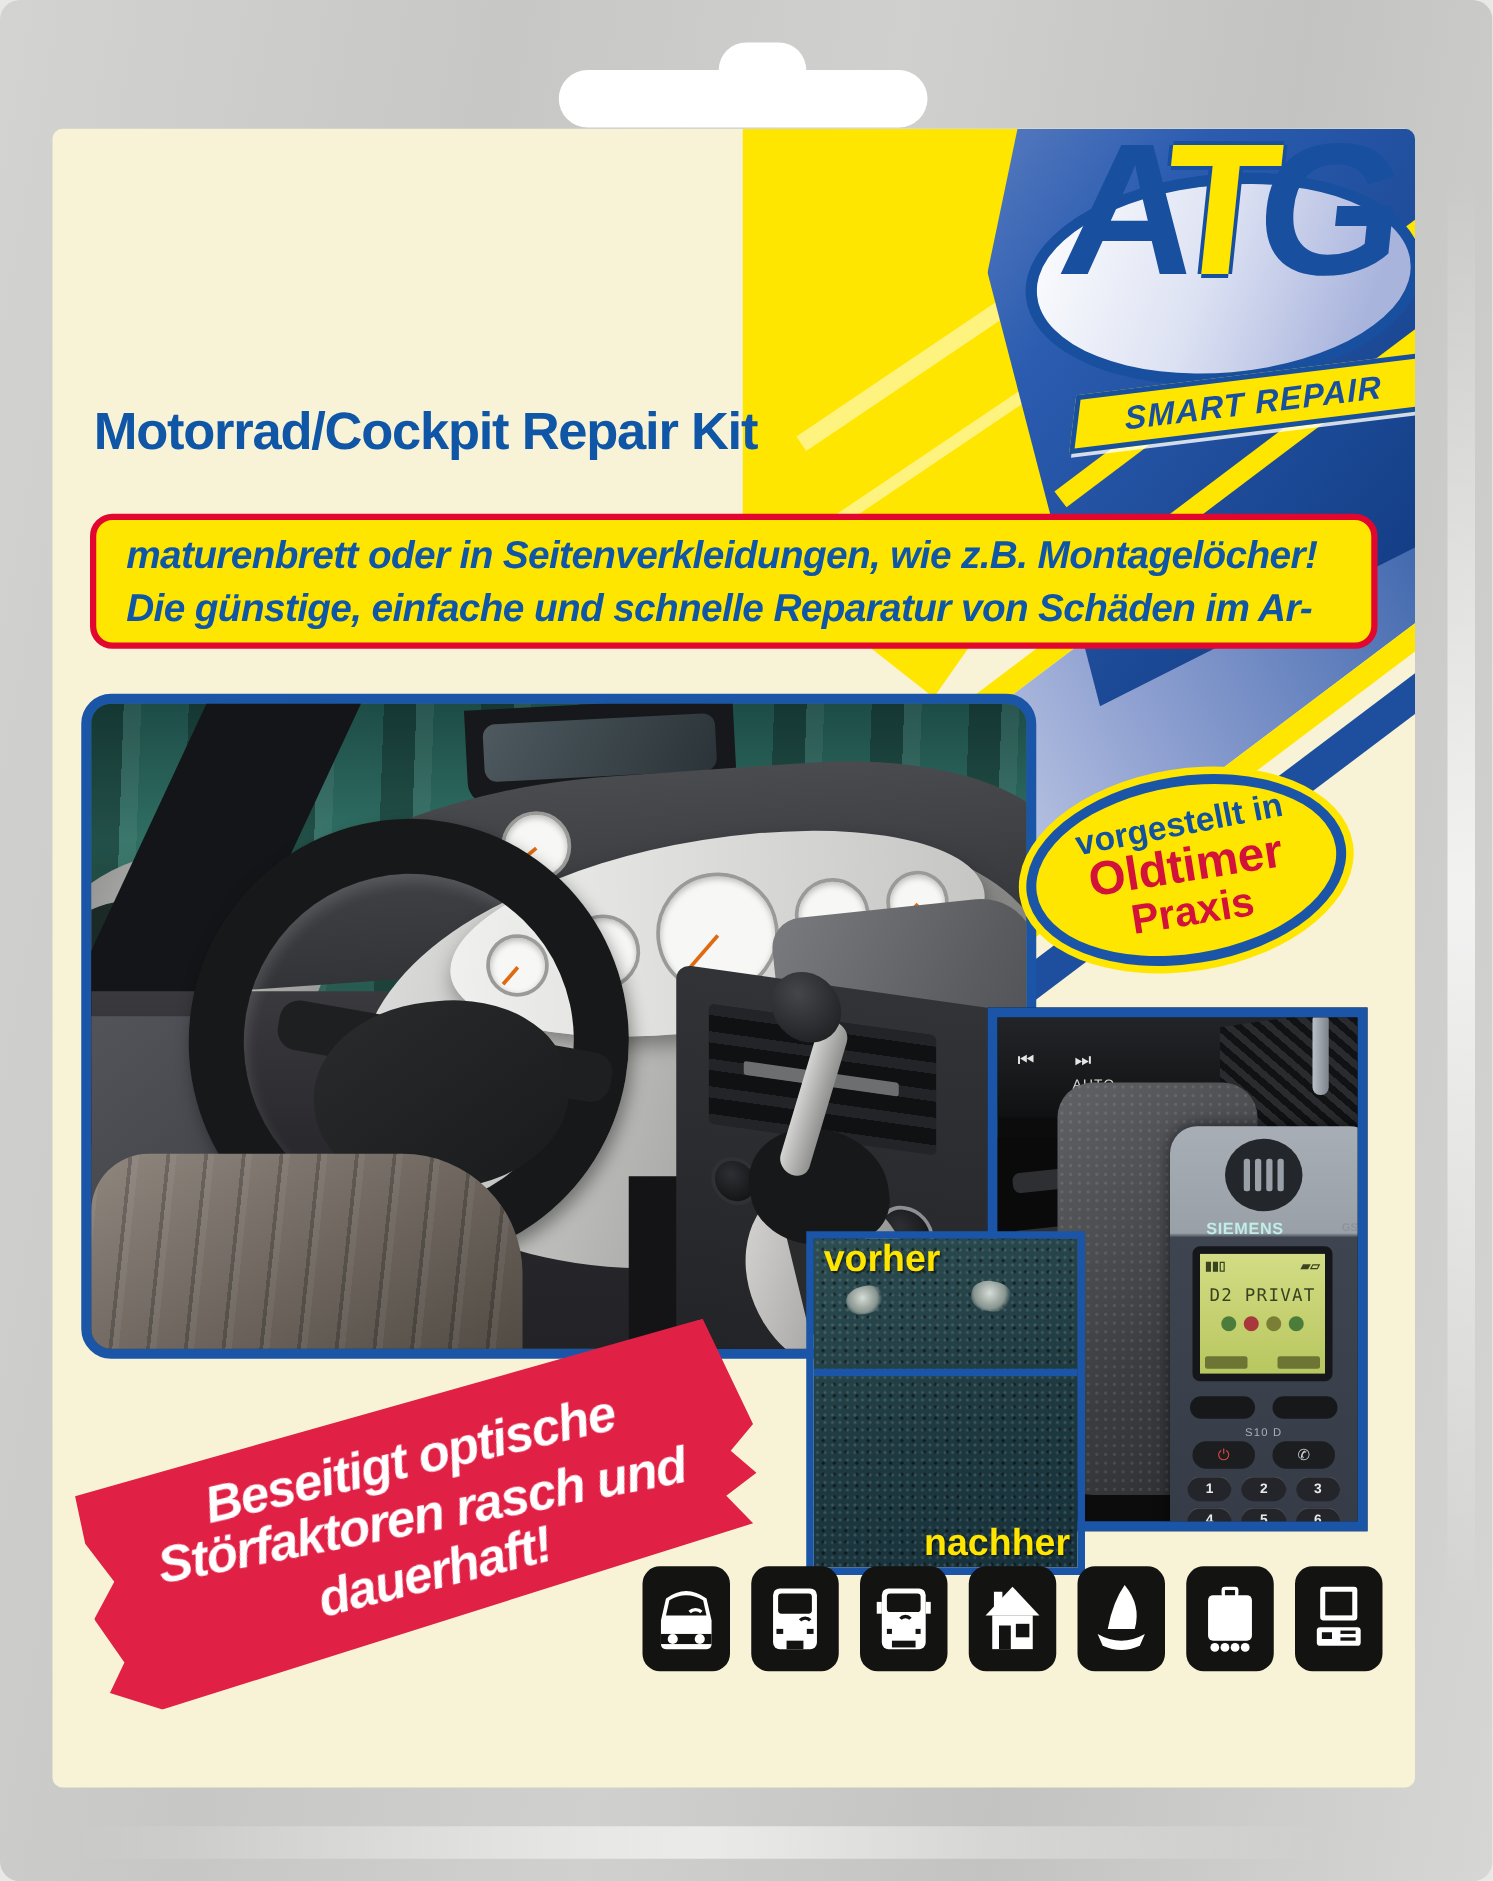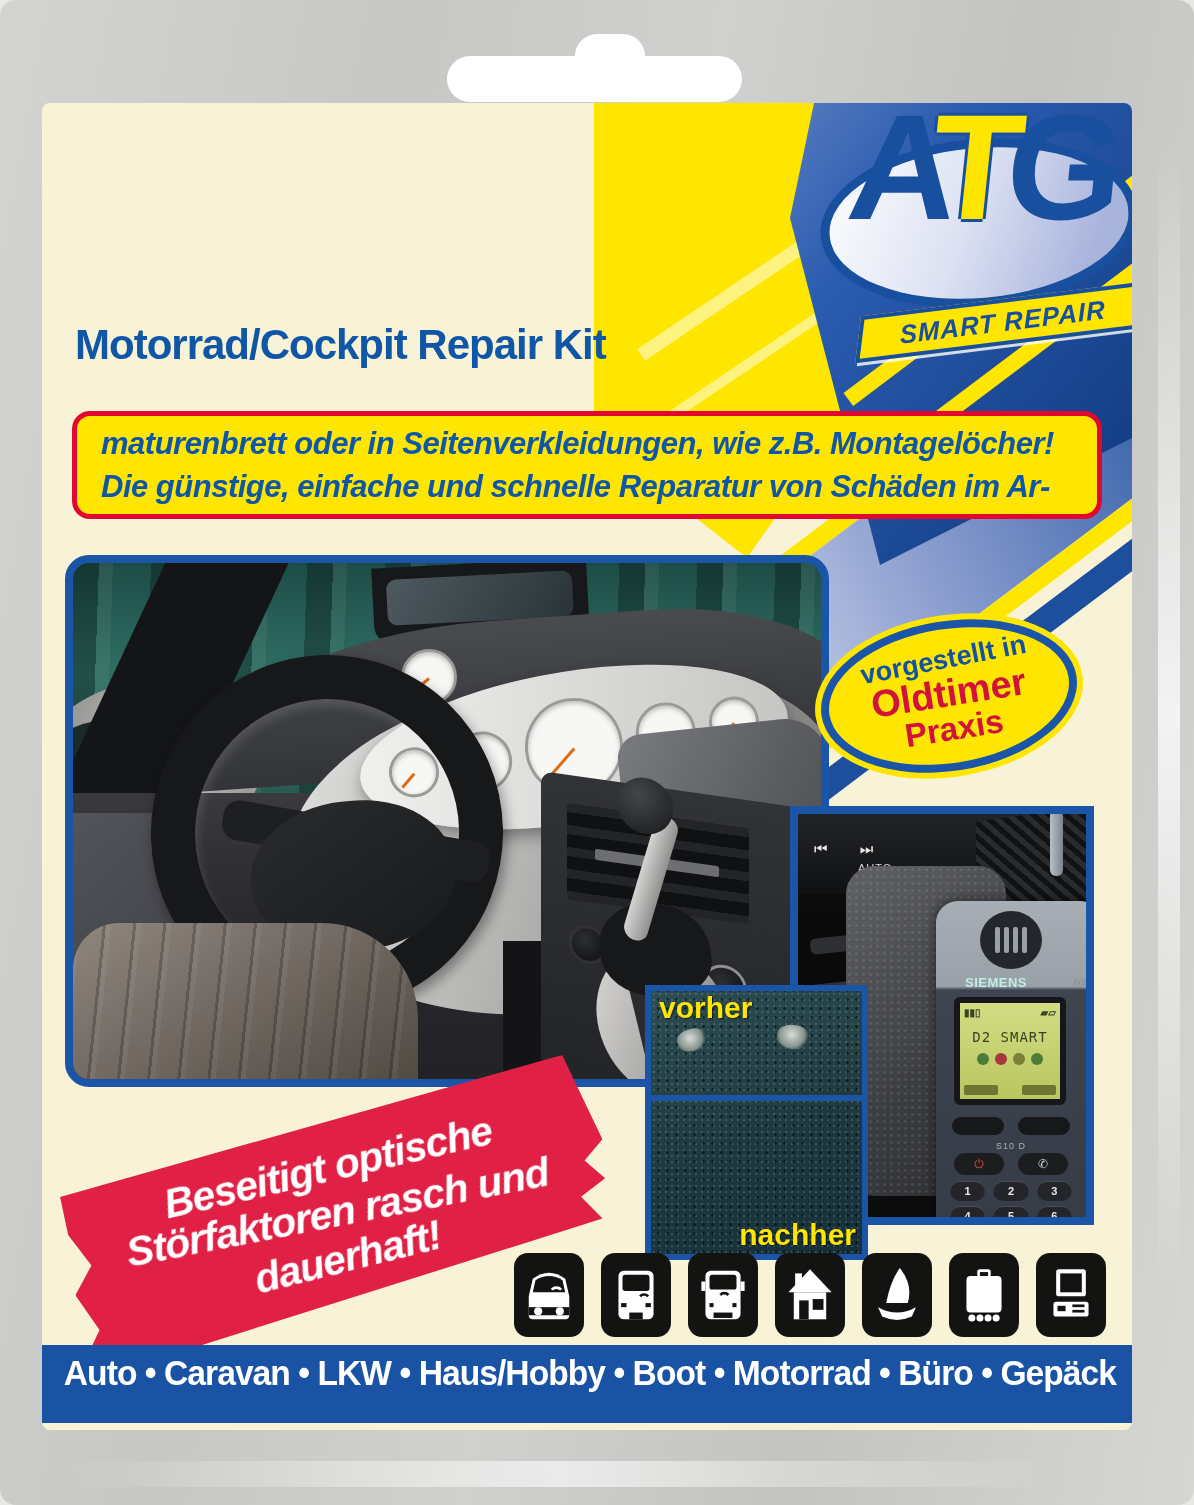--- a/index.html
+++ b/index.html
@@ -290,21 +290,21 @@
             <i></i>
             <i></i>
             <i></i>
             <i></i>
           </div>
         <div class="pp-brand">SIEMENS</div>
         <div class="pp-gsm">GSM</div>
         <div class="pp-screen">
           <div class="sig">▮▮▯</div>
           <div class="bat">▰▱</div>
-          <div class="net">D2 SMART</div>
+          <div class="net">D2 PRIVAT</div>
           <div class="dots">
               <i></i>
               <i></i>
               <i></i>
               <i></i>
             </div>
           <div class="softkeys">
               <i></i>
               <i></i>
             </div>
@@ -415,18 +415,15 @@
             <rect x="9" y="5" width="22" height="20" rx="2" fill="#fff"></rect>
             <rect x="12" y="8" width="16" height="14" fill="#131312"></rect>
             <rect x="7" y="29" width="26" height="11" rx="2" fill="#fff"></rect>
             <rect x="10" y="32" width="6" height="4" fill="#131312"></rect>
             <rect x="21" y="31" width="9" height="2" fill="#131312"></rect>
             <rect x="21" y="35" width="9" height="2" fill="#131312"></rect>
           </svg>
       </div>
     </div>
 
-    <div class="bottom-bar">
-      <div class="txt">Auto • Caravan • LKW • Haus/Hobby • Boot • Motorrad • Büro • Gepäck</div>
-    </div>
 
   </div>
 </div>
 
 </body></html>

